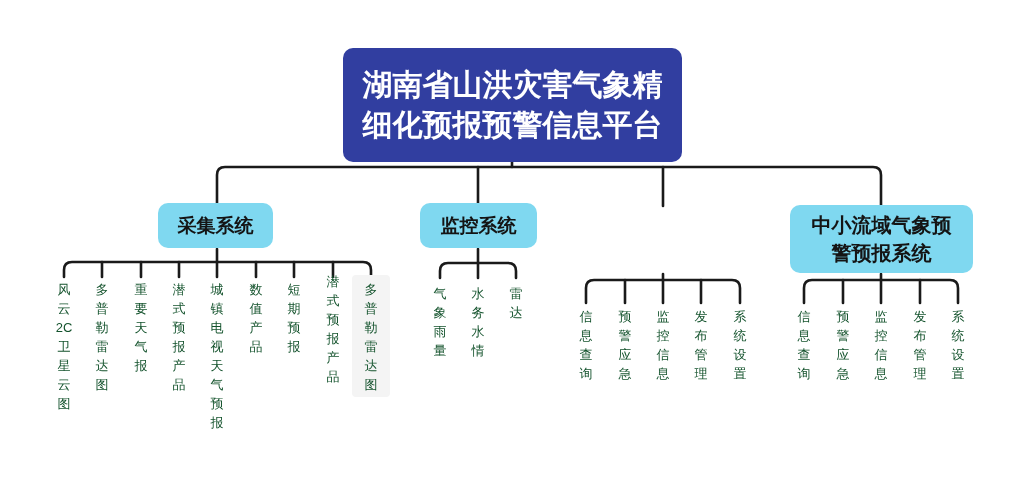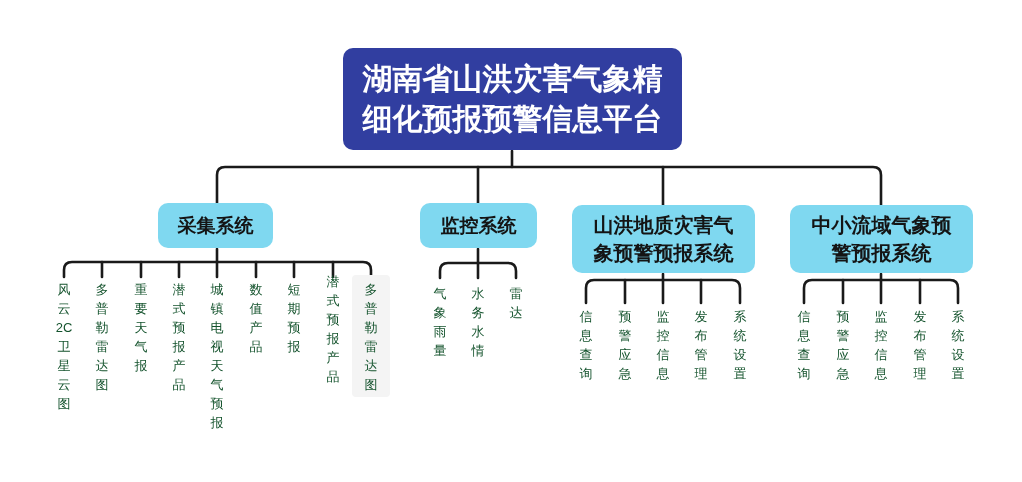--- a/index.html
+++ b/index.html
@@ -3,21 +3,21 @@
 <meta charset="utf-8">
 <style>
   html,body{margin:0;padding:0;background:#ffffff;}
   body{width:1022px;height:482px;position:relative;overflow:hidden;
        font-family:"Liberation Sans",sans-serif;}
   .canvas{position:absolute;left:0;top:0;width:1022px;height:482px;}
   svg.connectors{position:absolute;left:0;top:0;pointer-events:none;}
   svg.connectors path{fill:none;stroke:#1a1a1a;stroke-width:2.6;stroke-linecap:round;}
 
   .root-box{
-    position:absolute;left:343px;top:48px;width:339px;height:102px;
+    position:absolute;left:343px;top:48px;width:339px;height:114px;
     background:#313ea0;border-radius:10px;color:#ffffff;
     display:flex;align-items:center;justify-content:center;text-align:center;
     font-size:30px;font-weight:bold;line-height:40px;padding:0 18px;box-sizing:border-box;
   }
   .branch-box{
     position:absolute;background:#7fd8f0;border-radius:10px;color:#141414;
     display:flex;align-items:center;justify-content:center;text-align:center;
     font-weight:bold;box-sizing:border-box;
   }
   .branch-1line{height:45px;top:203px;font-size:19px;line-height:22px;}
@@ -69,21 +69,20 @@
     <path d="M881,274 V303"></path>
     <path d="M804,303 V288 Q804,280 812,280 H950 Q958,280 958,288 V303"></path>
     <path d="M843,280 V303"></path>
     <path d="M920,280 V303"></path>
   </svg>
 
   <div class="root-box">湖南省山洪灾害气象精细化预报预警信息平台</div>
 
   <div id="b1" class="branch-box branch-1line">采集系统</div>
   <div id="b2" class="branch-box branch-1line">监控系统</div>
-  <div id="b3" class="branch-box branch-2line">山洪地质灾害气象预警预报系统</div>
   <div id="b4" class="branch-box branch-2line">中小流域气象预警预报系统</div>
 
   <div class="leaf-highlight"></div>
 
   <div class="leaf" style="left:54px;top:280px">风云2C卫星云图</div>
   <div class="leaf" style="left:92px;top:280px">多普勒雷达图</div>
   <div class="leaf" style="left:131px;top:280px">重要天气报</div>
   <div class="leaf" style="left:169px;top:280px">潜式预报产品</div>
   <div class="leaf" style="left:207px;top:280px">城镇电视天气预报</div>
   <div class="leaf" style="left:246px;top:280px">数值产品</div>

